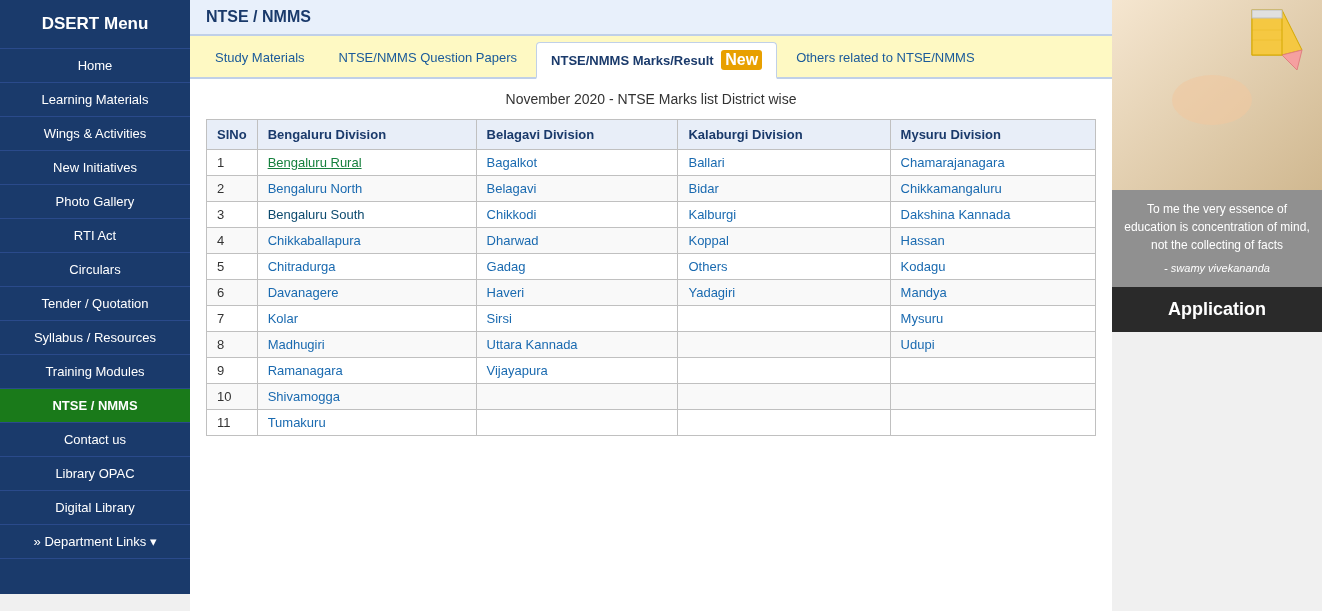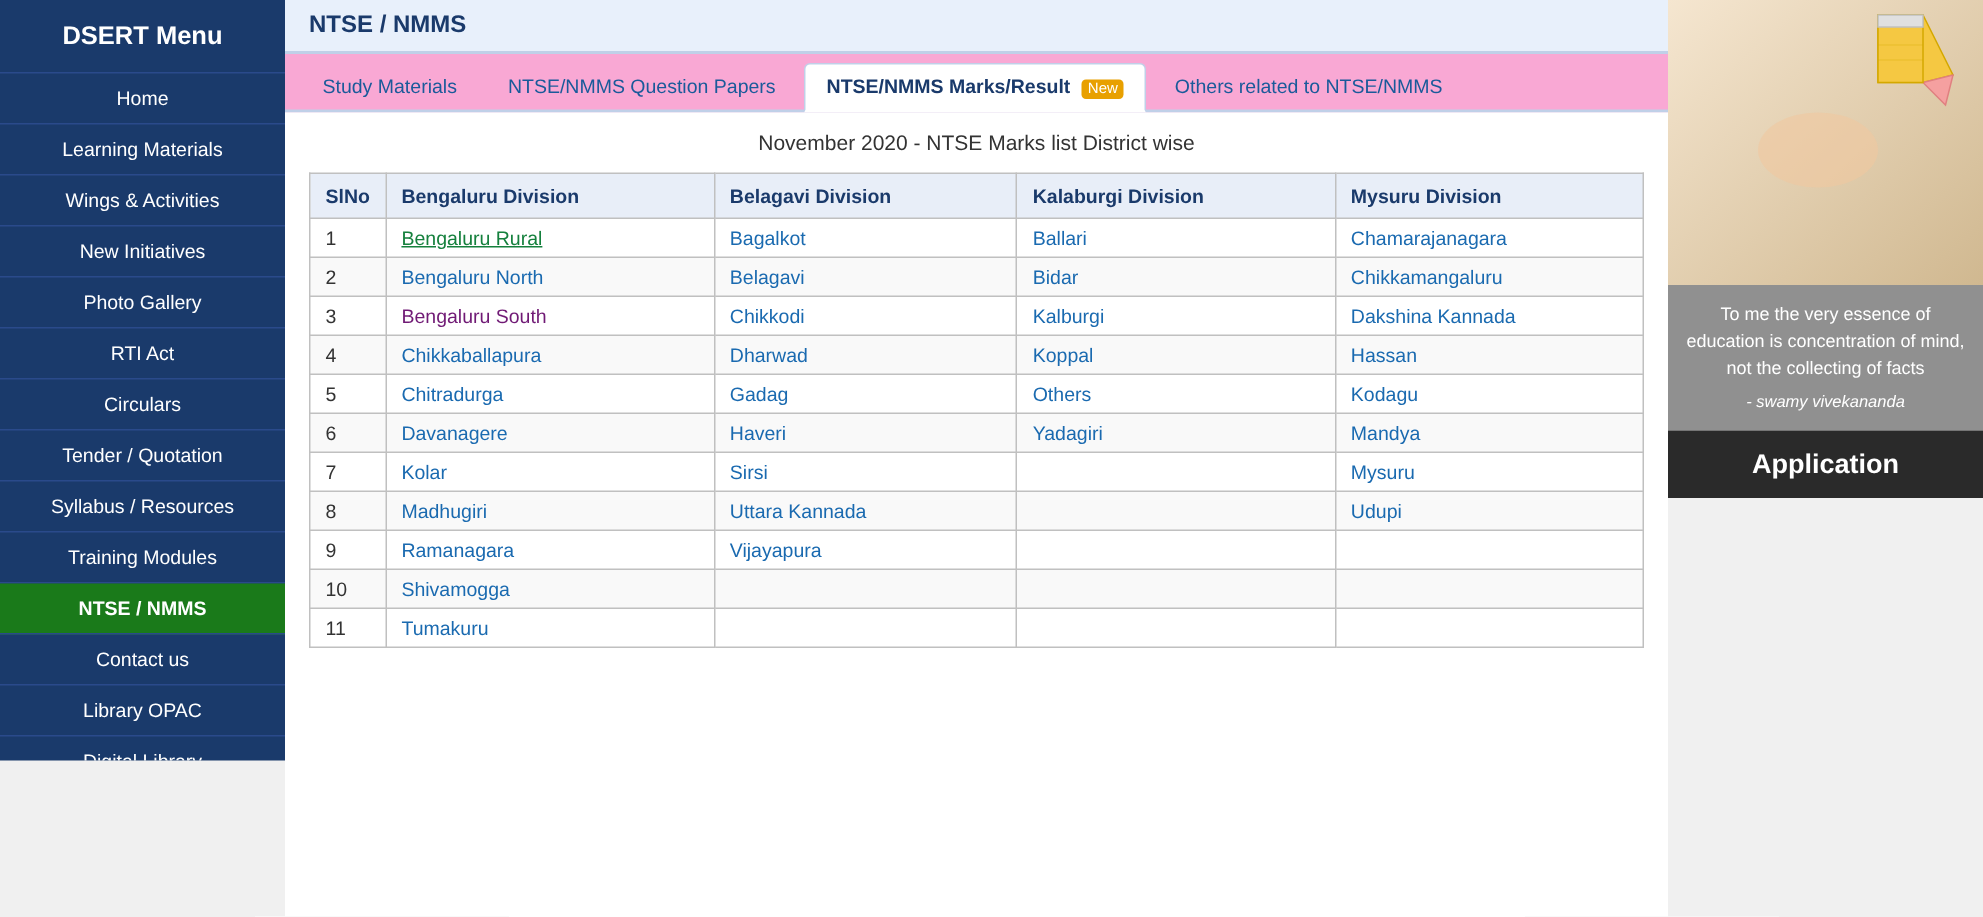--- a/index.html
+++ b/index.html
@@ -6,21 +6,21 @@
     body { font-family: Arial, sans-serif; font-size: 13px; background: #f0f0f0; display: flex; height: 611px; overflow: hidden; }
 
     
     .sidebar {
       width: 190px;
       min-width: 190px;
       background: #1a3a6b;
       color: white;
       display: flex;
       flex-direction: column;
-      height: 507px;
+      height: 594px;
       overflow: hidden;
     }
     .sidebar-title {
       background: #1a3a6b;
       color: white;
       font-size: 17px;
       font-weight: bold;
       padding: 14px 10px;
       text-align: center;
       border-bottom: 1px solid #2a4a8b;
@@ -57,21 +57,21 @@
       background: #e8f0fb;
       padding: 8px 16px;
       border-bottom: 2px solid #c0d0e8;
       font-size: 16px;
       font-weight: bold;
       color: #1a3a6b;
     }
 
     
     .tab-bar {
-      background: #f9a8d4;
+      background: #fef9c3;
       border-bottom: 2px solid #c0d0e8;
       display: flex;
       align-items: stretch;
       padding: 6px 10px 0 10px;
       gap: 4px;
     }
     .tab {
       padding: 7px 14px;
       cursor: pointer;
       color: #1a5a9a;
@@ -87,25 +87,25 @@
       border-color: #c0d0e8;
       border-bottom: 2px solid white;
       margin-bottom: -2px;
       color: #1a3a6b;
       font-weight: bold;
     }
     .tab .new-badge {
       display: inline-block;
       background: #e8a000;
       color: white;
-      font-size: 10px;
+      font-size: 16px;
       padding: 1px 4px;
       border-radius: 3px;
       margin-left: 4px;
-      font-weight: normal;
+      font-weight: bold;
     }
 
     
     .content-area {
       flex: 1;
       padding: 12px 16px;
       overflow-y: auto;
       background: white;
     }
 
@@ -246,21 +246,21 @@
           </tr>
           <tr>
             <td>2</td>
             <td class="link-cell" style="color: rgb(26, 106, 176); cursor: pointer;">Bengaluru North</td>
             <td class="link-cell" style="color: rgb(26, 106, 176); cursor: pointer;">Belagavi</td>
             <td class="link-cell" style="color: rgb(26, 106, 176); cursor: pointer;">Bidar</td>
             <td class="link-cell" style="color: rgb(26, 106, 176); cursor: pointer;">Chikkamangaluru</td>
           </tr>
           <tr>
             <td>3</td>
-            <td class="link-cell" style="color: #701a75; cursor: pointer;">Bengaluru South</td>
+            <td class="link-cell" style="color: #0c4a6e; cursor: pointer;">Bengaluru South</td>
             <td class="link-cell" style="color: rgb(26, 106, 176); cursor: pointer;">Chikkodi</td>
             <td class="link-cell" style="color: rgb(26, 106, 176); cursor: pointer;">Kalburgi</td>
             <td class="link-cell" style="color: rgb(26, 106, 176); cursor: pointer;">Dakshina Kannada</td>
           </tr>
           <tr>
             <td>4</td>
             <td class="link-cell" style="color: rgb(26, 106, 176); cursor: pointer;">Chikkaballapura</td>
             <td class="link-cell" style="color: rgb(26, 106, 176); cursor: pointer;">Dharwad</td>
             <td class="link-cell" style="color: rgb(26, 106, 176); cursor: pointer;">Koppal</td>
             <td class="link-cell" style="color: rgb(26, 106, 176); cursor: pointer;">Hassan</td>

